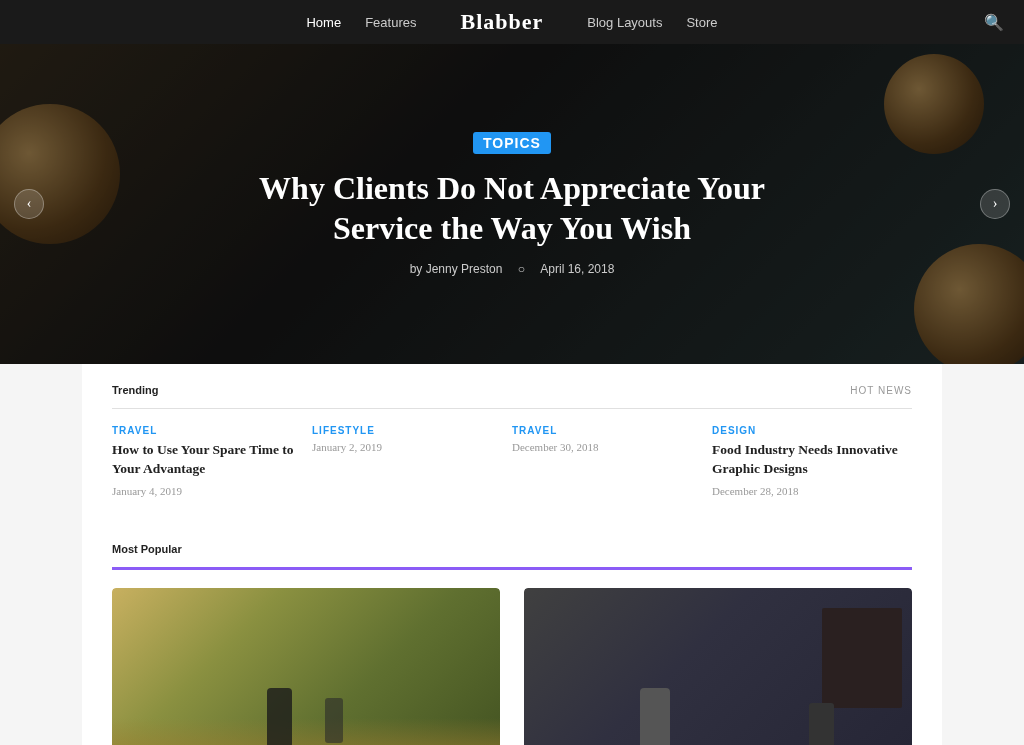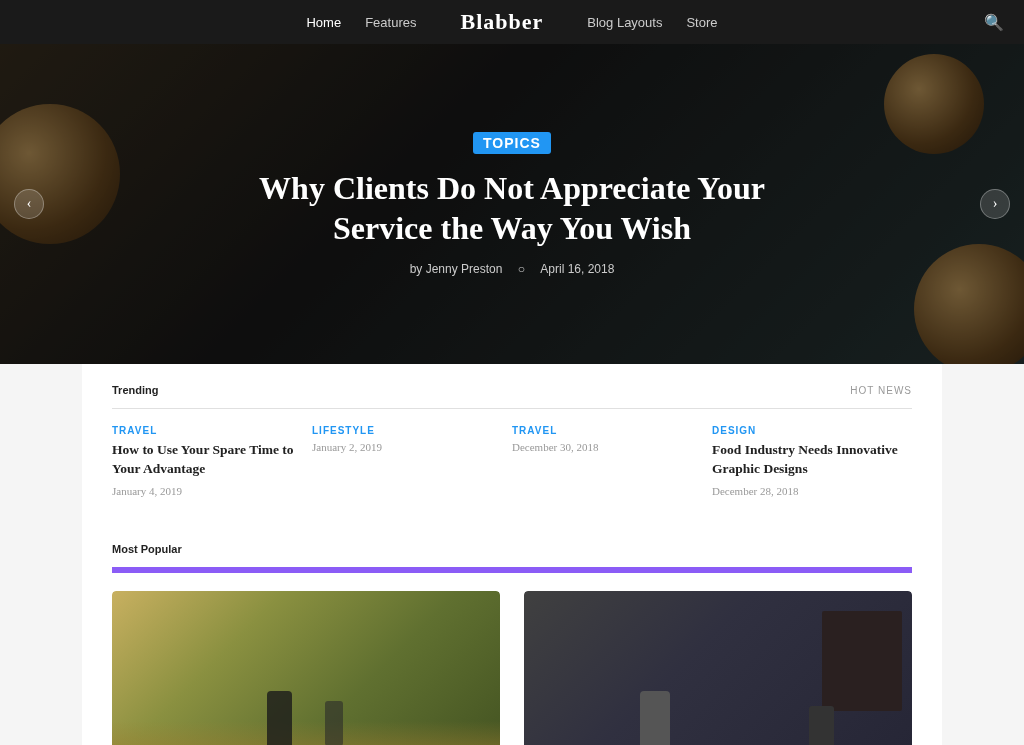--- a/index.html
+++ b/index.html
@@ -187,21 +187,21 @@
       font-size: 11px;
       color: #999;
       font-family: Liberation Serif, serif;
     }
 
     
     .most-popular-header {
       display: flex;
       align-items: center;
       padding: 16px 0 12px;
-      border-bottom: 6px solid #8b5cf6;
+      border-bottom: 3px solid #8b5cf6;
       margin-bottom: 18px;
       text-align: center;
     }
     .popular-grid {
       display: grid;
       grid-template-columns: 1fr 1fr;
       gap: 24px;
     }
     .popular-card {}
     .popular-img {

